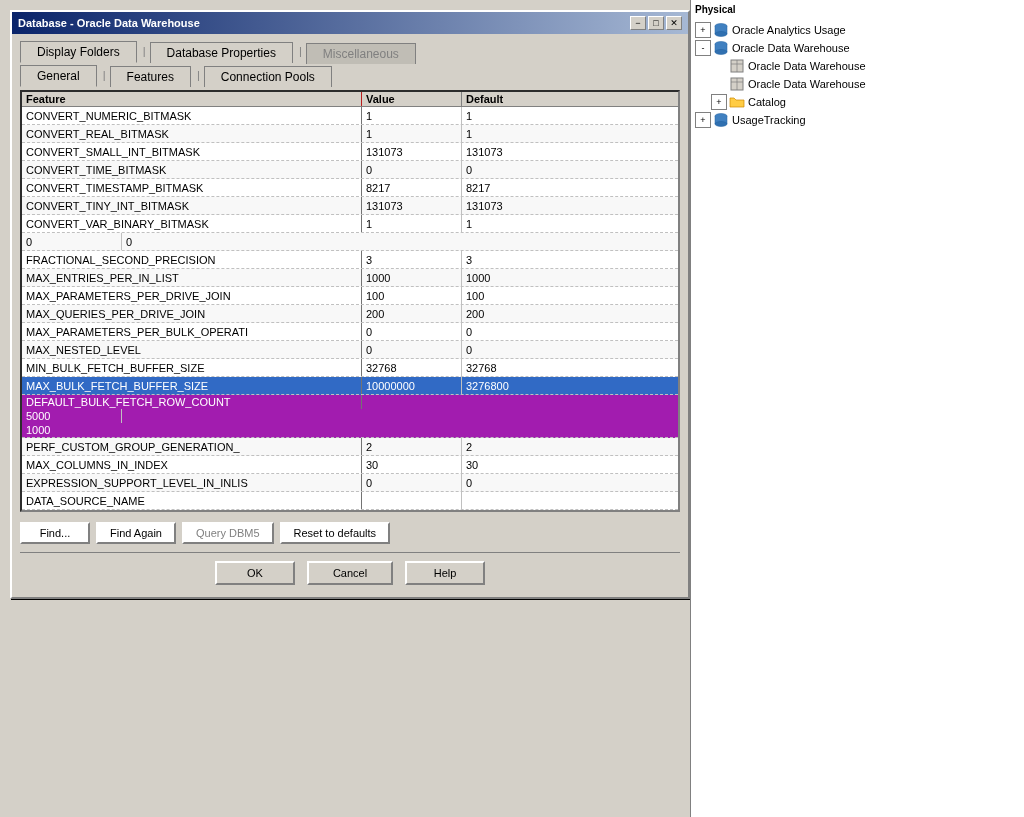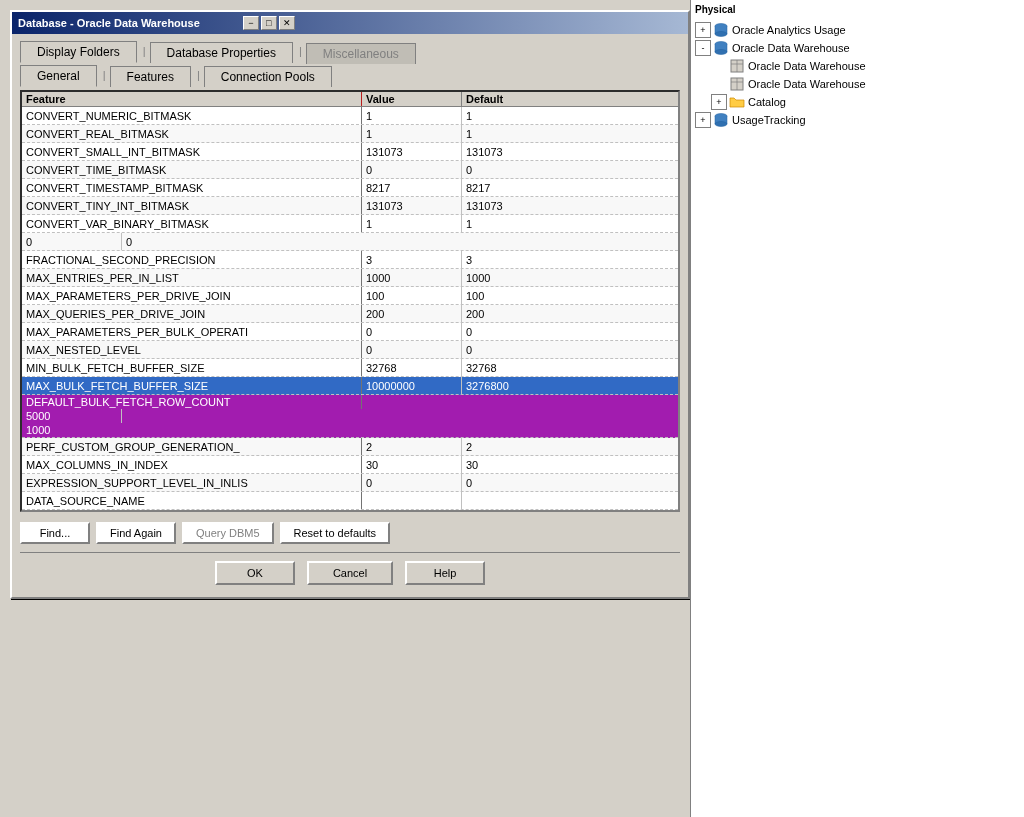--- a/index.html
+++ b/index.html
@@ -32,23 +32,22 @@
       flex-direction: column;
       width: 680px;
     }
 
     .title-bar {
       background: linear-gradient(to right, #0a246a, #a6b8d4);
       color: white;
       padding: 3px 6px;
       display: flex;
       align-items: center;
-      justify-content: flex-start;
+      justify-content: space-between;
       height: 22px;
-      gap: 43px;
     }
 
     .title-bar-text {
       font-size: 11px;
       font-weight: bold;
       color: white;
     }
 
     .title-bar-buttons {
       display: flex;

